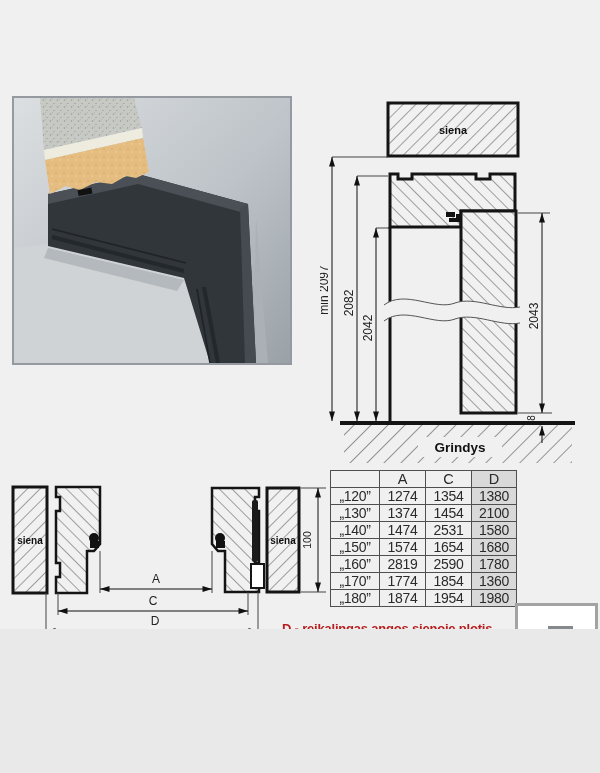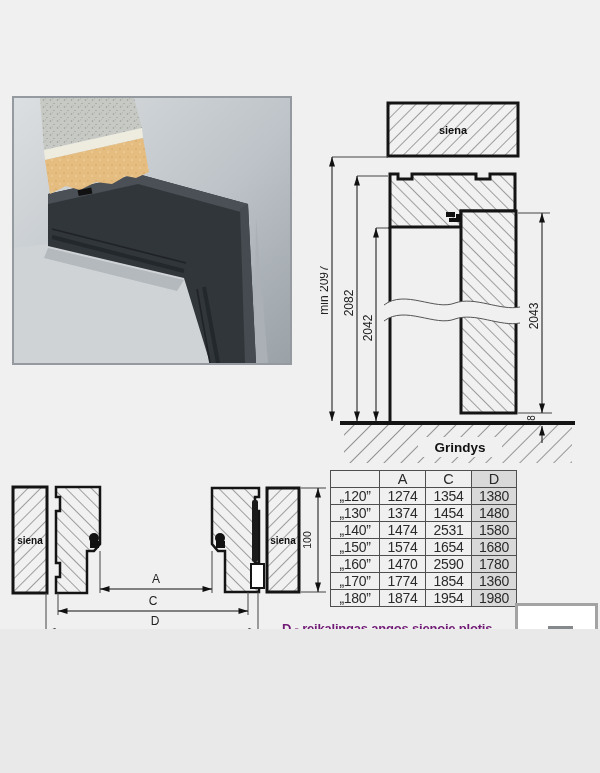--- a/index.html
+++ b/index.html
@@ -12,21 +12,21 @@
   table.dim{position:absolute;left:330px;top:470px;border-collapse:collapse;table-layout:fixed;}
   table.dim td,table.dim th{border:1px solid #4f4f4f;text-align:center;vertical-align:middle;
       height:16px;padding:0;font-weight:400;color:#2a2a2a;line-height:1;}
   table.dim th{font-size:14.5px;}
   table.dim td{font-size:14px;letter-spacing:-0.3px;}
   td.c0,th.c0{width:48px;margin-top:15px;}
   td.c1,th.c1{width:45px;}
   td.c2,th.c2{width:45px;}
   td.c3,th.c3{width:44px;background:#d9d9d9;}
   
-  .note{left:282px;top:621px;font-size:13px;font-weight:bold;color:#701a75;letter-spacing:-0.2px;white-space:nowrap;}
+  .note{left:282px;top:621px;font-size:13px;font-weight:bold;color:#b91c1c;letter-spacing:-0.2px;white-space:nowrap;}
   .caption{left:22px;top:643px;font-size:20px;color:#1a1a1a;letter-spacing:-0.4px;white-space:nowrap;}
   
   .logo{left:515px;top:603px;width:77px;height:77px;background:#ffffff;border:3px solid #a3a3a3;}
   svg text{font-family:"Liberation Sans",sans-serif;}
 </style>
 </head>
 <body>
 
 <div class="page">
 
@@ -195,37 +195,37 @@
     <tr>
       <td class="c0">„120”</td>
       <td class="c1">1274</td>
       <td class="c2">1354</td>
       <td class="c3">1380</td>
     </tr>
     <tr>
       <td class="c0">„130”</td>
       <td class="c1">1374</td>
       <td class="c2">1454</td>
-      <td class="c3">1480</td>
+      <td class="c3">2100</td>
     </tr>
     <tr>
       <td class="c0">„140”</td>
       <td class="c1">1474</td>
       <td class="c2">2531</td>
       <td class="c3">1580</td>
     </tr>
     <tr>
       <td class="c0">„150”</td>
       <td class="c1">1574</td>
       <td class="c2">1654</td>
       <td class="c3">1680</td>
     </tr>
     <tr>
       <td class="c0">„160”</td>
-      <td class="c1">1470</td>
+      <td class="c1">2819</td>
       <td class="c2">2590</td>
       <td class="c3">1780</td>
     </tr>
     <tr>
       <td class="c0">„170”</td>
       <td class="c1">1774</td>
       <td class="c2">1854</td>
       <td class="c3">1360</td>
     </tr>
     <tr>

